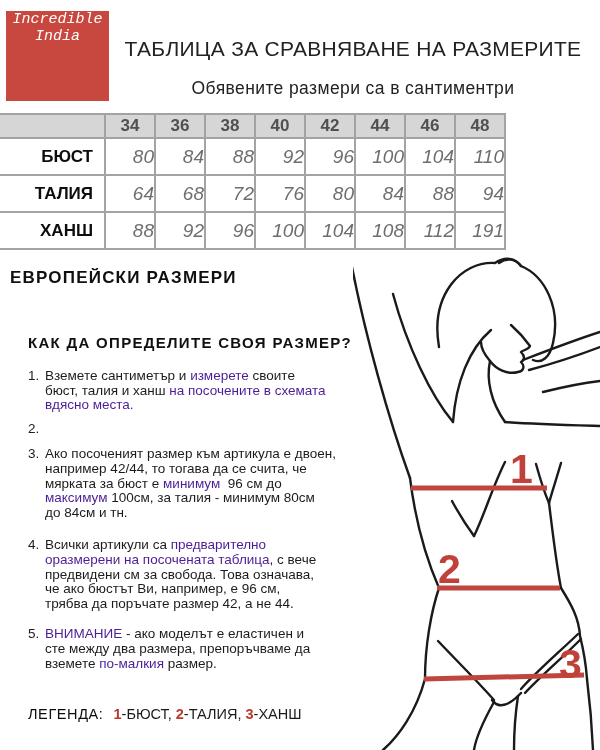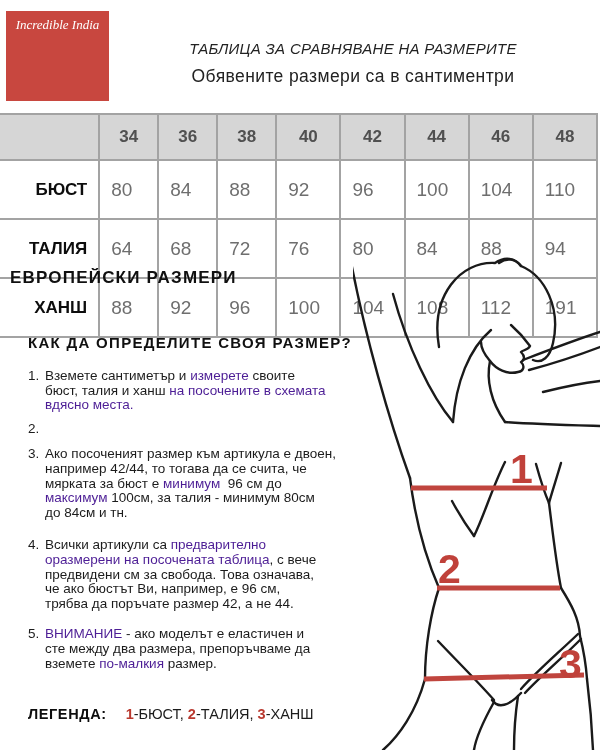--- a/index.html
+++ b/index.html
@@ -11,55 +11,55 @@
   
   .logo {
     position:absolute; left:6px; top:11px; width:103px; height:90px;
     background:#c8473f; color:#ffffff; text-align:center;
   }
   .logo-brand {
     margin-top:16px; font-family:"DejaVu Sans", sans-serif;
     font-weight:900; font-style:italic; font-size:34px; letter-spacing:-2px; line-height:34px;
   }
   .logo-tagline {
-    margin-top:6px; font-family:Liberation Serif, serif;
-    font-style:italic; font-size:13px;
+    font-family:Liberation Mono, monospace;
+    font-style:italic; font-size:15px;
   }
 
   
   .header-text { position:absolute; left:112px; top:36px; width:482px; text-align:center; color:#222222; }
-  .title { font-size:15px; line-height:25px; letter-spacing:0.3px;font-style:italic; }
-  .subtitle { font-size:17.5px; line-height:22px; margin-top:4px; letter-spacing:0.4px; }
+  .title { font-size:21px; line-height:25px; letter-spacing:0.3px; }
+  .subtitle { font-size:17.5px; line-height:22px; margin-top:16px; letter-spacing:0.4px; }
 
   
   table.size-table { position:absolute; left:-2px; top:113px; border-collapse:collapse; }
-  .size-table th, .size-table td { border:2px solid #a3a3a3; padding:11px; }
+  .size-table th, .size-table td { border:2px solid #a3a3a3; padding:0; }
   .size-table th.corner { width:93px; background:#d6d6d6; }
   .size-table th.size { width:48px; height:22px; background:#d6d6d6; color:#505050; font-size:17px; font-weight:bold; text-align:center; }
   .size-table td.row-label { width:93px; height:35px; font-weight:bold; font-size:17px; color:#0d0d0d; text-align:right; padding-right:11px;border-radius:8px; }
-  .size-table td.val { width:48px; height:35px; color:#6e6e6e; font-size:19px; text-align:left; }
+  .size-table td.val { width:48px; height:35px; color:#6e6e6e; font-size:19px; text-align:right;font-style:italic; }
 
   
   .h-euro { position:absolute; left:10px; top:268px; font-size:17px; font-weight:bold; letter-spacing:1.2px; color:#101010; }
   .h-howto { position:absolute; left:28px; top:334px; font-size:15px; font-weight:bold; letter-spacing:1.3px; color:#101010; }
 
   
   .instructions { position:absolute; left:28px; top:369px; width:375px; font-size:13.5px; line-height:14.6px; color:#1c1c1c; }
   .item { display:flex; }
   .item:nth-child(1) { margin-bottom:9px; }
   .item:nth-child(2) { margin-bottom:11px; }
   .item:nth-child(3) { margin-bottom:18px; }
   .item:nth-child(4) { margin-bottom:16px; }
   .item .num { flex:0 0 17px; }
   .item .txt { white-space:pre-wrap; }
   .red { color:#4c1d95; }
 
   
   .legend { position:absolute; left:28px; top:706px; font-size:14.5px; color:#1b1b1b; }
-  .legend-label { font-weight:bold; letter-spacing:0.6px; margin-right:19px; color:#0d0d0d; }
+  .legend-label { font-weight:normal; letter-spacing:0.6px; margin-right:10px; color:#0d0d0d; }
   .legend .lr { color:#b9392f; font-weight:bold; }
 
   
   .figure { position:absolute; left:353px; top:250px; }
   .figure path.body { fill:none; stroke:#1a1a1a; stroke-width:2.4; stroke-linecap:round; stroke-linejoin:round; }
   .figure line.measure { stroke:#c0453e; stroke-width:5; }
   .figure text.mlabel { fill:#c0413a; font-size:41px; font-weight:bold; font-family:"Liberation Sans", sans-serif; }
 </style>
 </head>
 <body>

